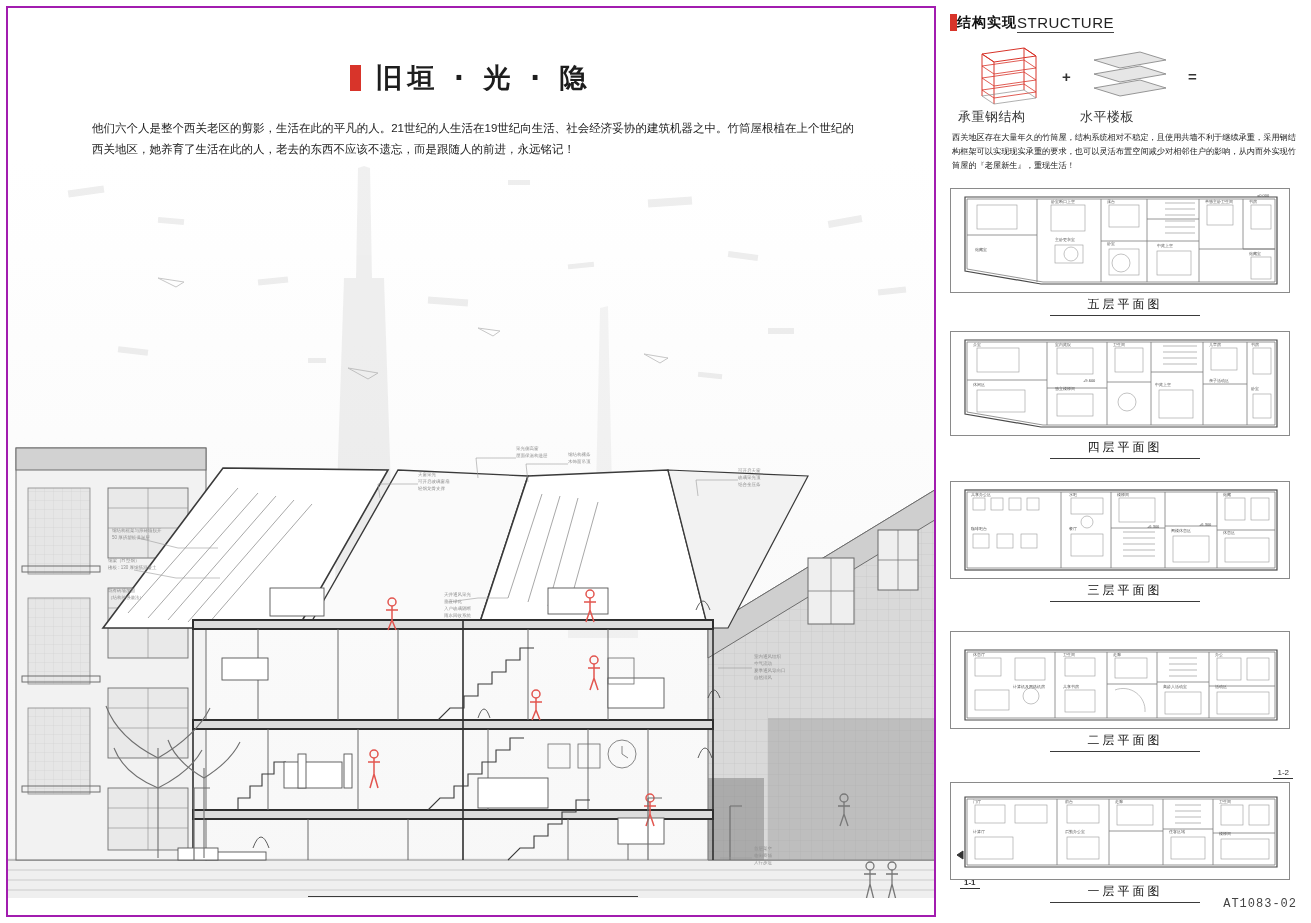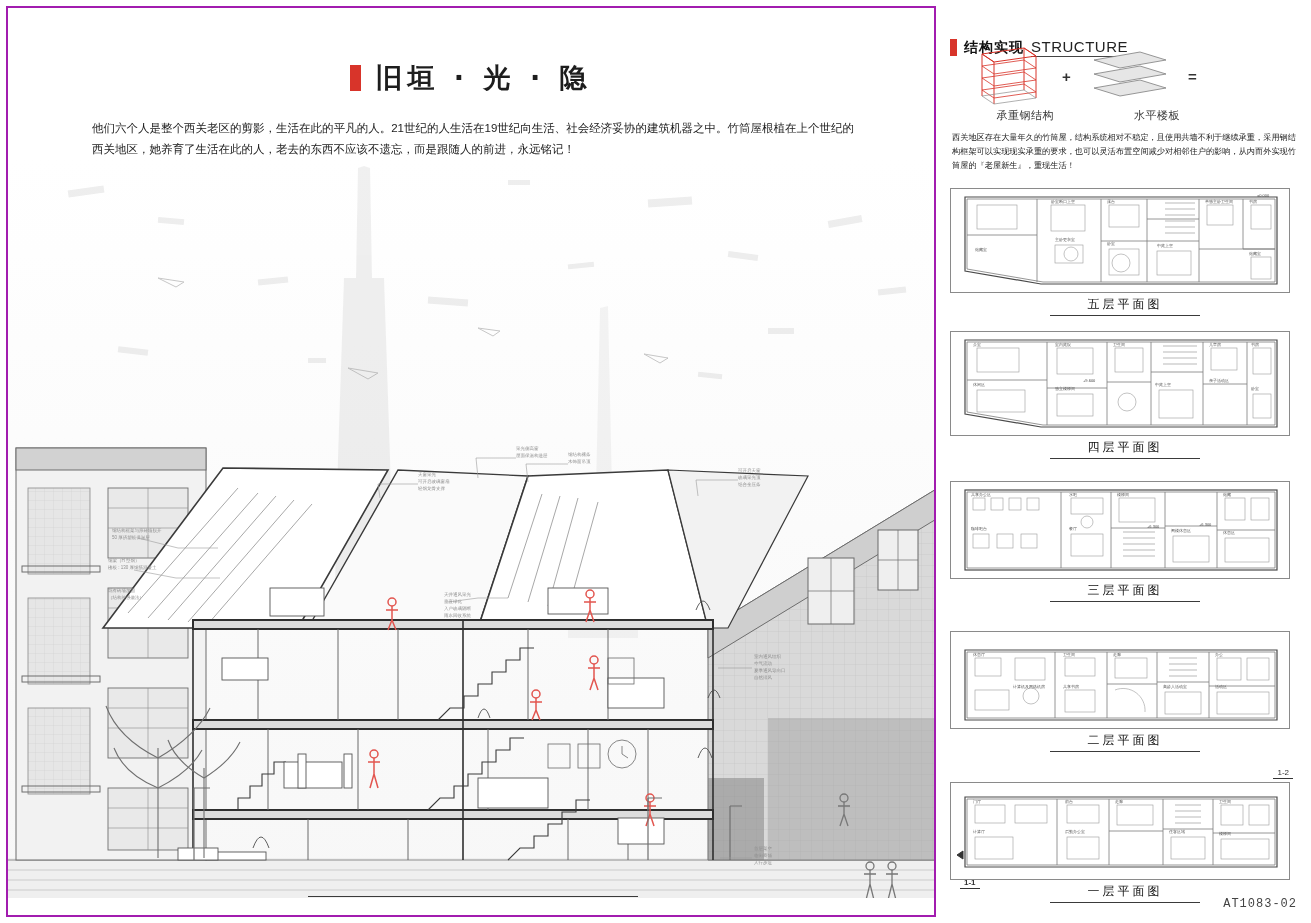--- a/index.html
+++ b/index.html
@@ -18,28 +18,28 @@
 
   
   .sec-caption{position:absolute;left:0;bottom:22px;width:100%;text-align:center;font-size:13px;letter-spacing:2px;color:#1a1a1a;}
   .sec-rule{position:absolute;left:300px;bottom:18px;width:330px;height:1px;background:#3a3a3a;}
 
   
   .draw{position:absolute;left:0;top:150px;width:930px;height:740px;}
 
   
   .right{position:absolute;left:944px;top:6px;width:361px;height:911px;}
-  .sect-head{position:absolute;left:6px;top:8px;display:flex;align-items:center;gap:7px;margin-top:24px;}
+  .sect-head{position:absolute;left:6px;top:8px;display:flex;gap:0;}
   .sect-bar{width:7px;height:17px;background:#d8342a;}
   .sect-cn{font-size:14px;font-weight:bold;color:#111;letter-spacing:1px;}
   .sect-en{font-size:15px;color:#222;border-bottom:1px solid #444;padding-bottom:1px;letter-spacing:.5px;}
 
   .diagram-row{position:absolute;left:6px;top:38px;width:352px;height:78px;}
   .dg{position:absolute;top:0;height:62px;}
-  .dg .cap{position:absolute;left:0;top:64px;width:100%;text-align:right;font-size:11px;color:#333;letter-spacing:.5px;}
+  .dg .cap{position:absolute;left:0;top:64px;width:100%;text-align:left;font-size:13px;color:#333;letter-spacing:.5px;}
   .op{position:absolute;top:24px;font-size:15px;color:#333;font-weight:bold;}
 
   .desc{position:absolute;left:8px;top:125px;width:344px;font-size:8.2px;line-height:14px;color:#222;text-align:justify;}
 
   .plan-block{position:absolute;left:6px;width:350px;}
   .plan-img{position:relative;width:340px;border:1px solid #8a8a8a;box-sizing:border-box;background:#fff;overflow:hidden;}
   .plan-cap{margin-top:3px;text-align:center;font-size:12px;letter-spacing:3px;color:#111;}
   .plan-cap-rule{width:150px;height:1px;background:#3a3a3a;margin:2px auto 0 auto;}
 
   .code{position:absolute;right:8px;bottom:6px;font-size:12px;color:#444;letter-spacing:1px;font-family:"Liberation Mono","DejaVu Sans Mono",monospace;}

